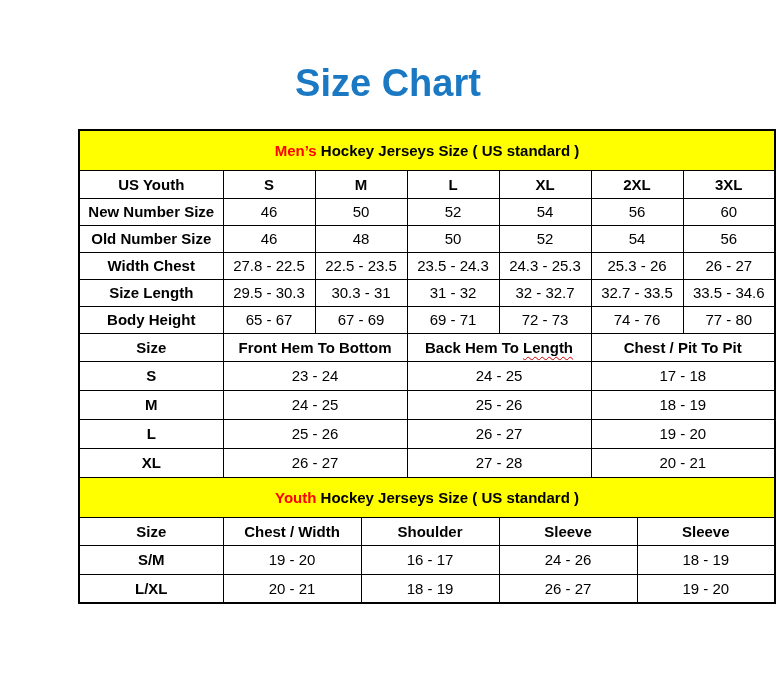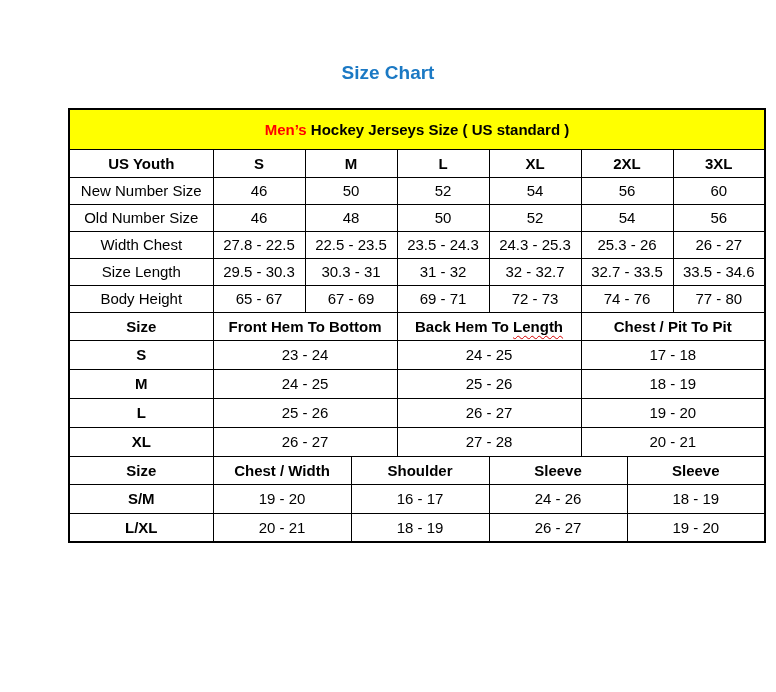--- a/index.html
+++ b/index.html
@@ -15,28 +15,28 @@
   html,body{width:776px;height:692px;overflow:hidden;}
   body{
     background:var(--page-bg);
     font-family:"Liberation Sans", sans-serif;
     color:var(--text-c);
   }
   .page-title{
     margin-top:62px;
     margin-bottom:24px;
     text-align:center;
-    font-size:19px;
+    font-size:38px;
     font-weight:bold;
     color:var(--title-c);
     letter-spacing:0px;
   }
   .chart-wrap{
     width:698px;
-    margin:0 auto 0 38px;
+    margin:0 auto 0 48px;
     padding-left:30px;
   }
   table.size-chart{
     width:698px;
     table-layout:fixed;
     border-collapse:collapse;
     border:2px solid var(--border-c);
   }
   table.size-chart td, table.size-chart th{
     border:1px solid var(--border-c);
@@ -52,21 +52,21 @@
     border-bottom:2px solid var(--border-c);
     background:var(--band-bg);
     height:40px;
     font-size:17px;
     font-weight:bold;
   }
   td.band .accent{color:var(--band-accent);}
   tr.head th{height:28px;font-weight:bold;}
   tr.r-mens td{height:27px;}
   tr.r-womens td, tr.r-youth td{height:29px;}
-  td.row-label{font-weight:normal;}
+  td.row-label{font-weight:bold;}
   td.row-label.bold{font-weight:bold;}
   .squiggle{
     text-decoration-line:underline;
     text-decoration-style:wavy;
     text-decoration-color:var(--squiggle);
     text-decoration-thickness:1px;
     text-underline-offset:3px;
     text-decoration-skip-ink:none;
   }
 </style>
@@ -173,20 +173,23 @@
           <td colspan="4">25 - 26</td>
           <td colspan="4">26 - 27</td>
           <td colspan="4">19 - 20</td>
         </tr>
         <tr class="r-womens">
           <td class="row-label bold">XL</td>
           <td colspan="4">26 - 27</td>
           <td colspan="4">27 - 28</td>
           <td colspan="4">20 - 21</td>
         </tr>
+        <tr>
+          <td class="band" colspan="13"><span class="accent">Youth</span> Hockey Jerseys Size ( US standard )</td>
+        </tr>
         <tr class="head">
           <th>Size</th>
           <th colspan="3">Chest / Width</th>
           <th colspan="3">Shoulder</th>
           <th colspan="3">Sleeve</th>
           <th colspan="3">Sleeve</th>
         </tr>
         <tr class="r-youth">
           <td class="row-label bold">S/M</td>
           <td colspan="3">19 - 20</td>

